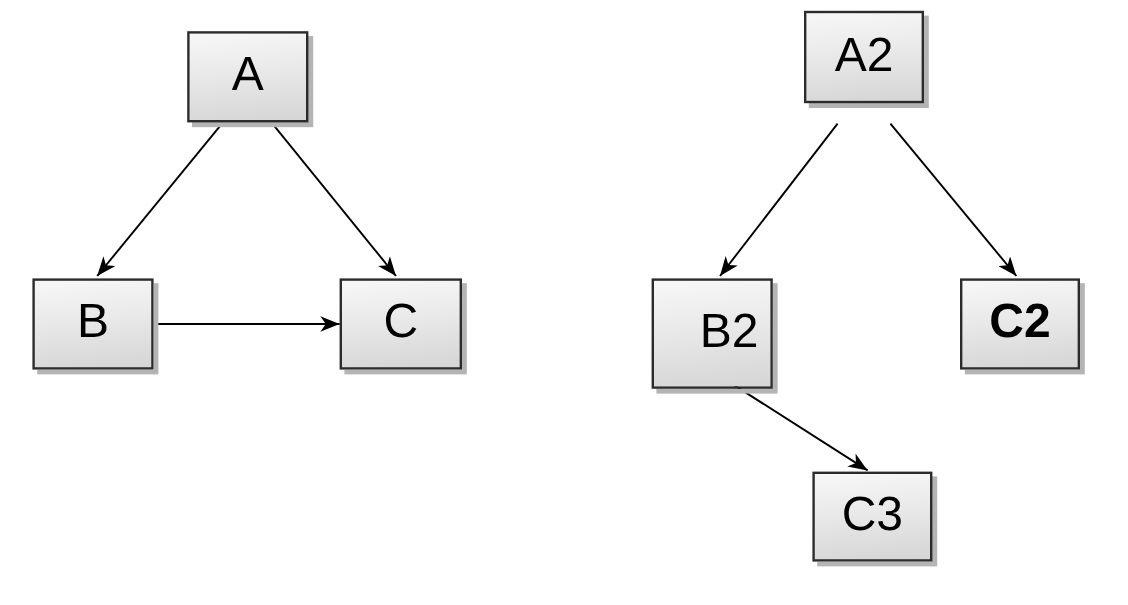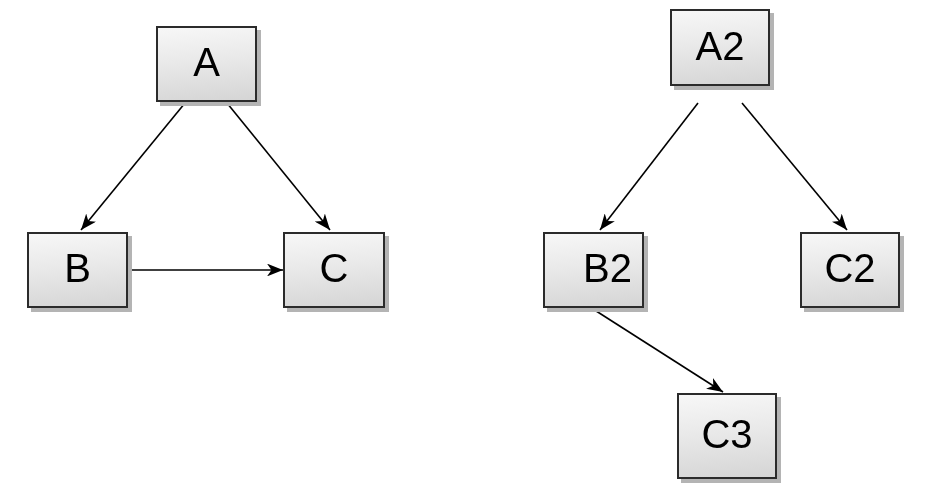--- a/index.html
+++ b/index.html
@@ -74,23 +74,23 @@
       </div>
       <div class="node" style="left: 27px; top: 232px; width: 101px; height: 76px;">
         <span class="node-label">B</span>
       </div>
       <div class="node" style="left: 283px; top: 232px; width: 102px; height: 76px;">
         <span class="node-label">C</span>
       </div>
       <div class="node" style="left: 670px; top: 9px; width: 100px; height: 77px;">
         <span class="node-label">A2</span>
       </div>
-      <div class="node" style="left: 543px; top: 232px; width: 101px; height: 76px; padding-left: 28px;">
+      <div class="node" style="left: 543px; top: 232px; width: 101px; height: 92px; padding-left: 28px;">
         <span class="node-label">B2</span>
       </div>
-      <div class="node" style="left: 800px; top: 232px; width: 100px; height: 76px;">
+      <div class="node" style="left: 800px; top: 232px; width: 100px; height: 76px; font-weight: bold;">
         <span class="node-label">C2</span>
       </div>
-      <div class="node" style="left: 677px; top: 393px; width: 100px; height: 86px;">
+      <div class="node" style="left: 677px; top: 393px; width: 100px; height: 75px;">
         <span class="node-label">C3</span>
       </div>
     </div>
 </div>
 
 </body></html>

